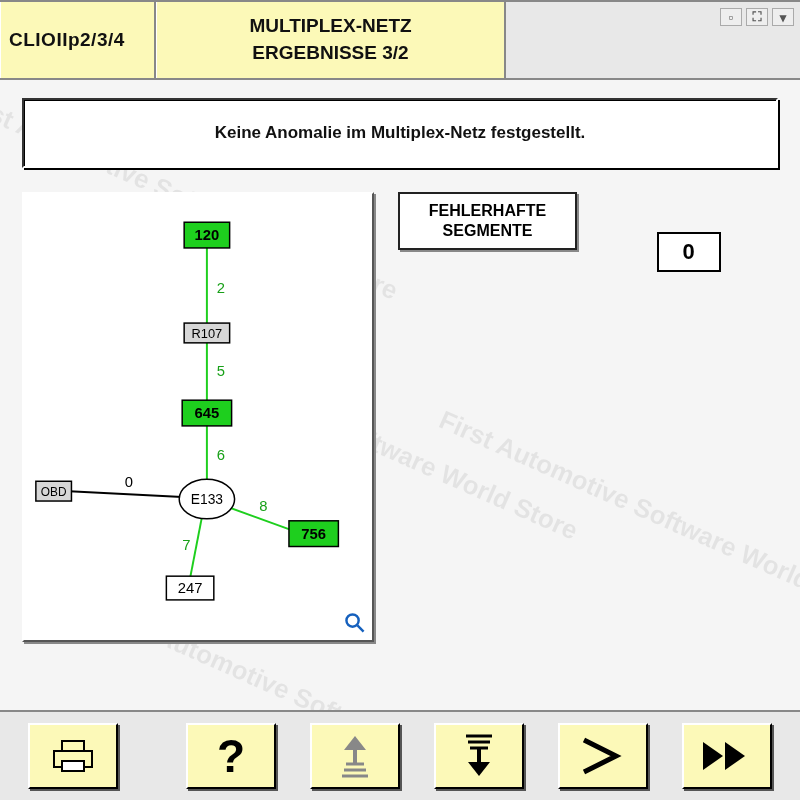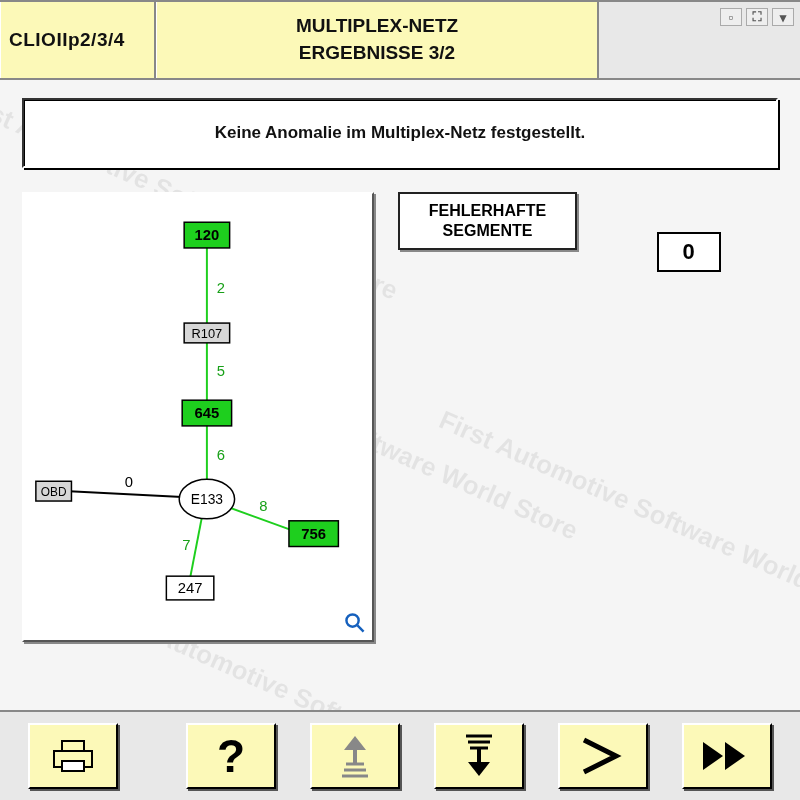--- a/index.html
+++ b/index.html
@@ -25,21 +25,21 @@
     display: flex;
     align-items: center;
     justify-content: center;
     font-weight: bold;
     font-size: 19px;
     color: #111;
     padding: 0 6px;
     text-align: center;
   }
   .top-cell.vehicle { width: 156px; justify-content: flex-start; padding-left: 8px; letter-spacing: 0.5px; white-space: nowrap;}
-  .top-cell.title   { width: 443px; flex-direction: column; line-height: 1.4; }
+  .top-cell.title   { width: 350px; flex-direction: column; line-height: 1.4; }
   .top-cell.gap     { flex: 1; background: #e8e8e8; border: none; position: relative; }
   .win-ctrl {
     position: absolute; top: 6px; right: 6px;
     display: flex; gap: 4px;
   }
   .win-ctrl span {
     width: 22px; height: 18px; border: 1px solid #aaa;
     background: #eee; display:flex; align-items:center; justify-content:center;
     font-size: 13px; color:#555;
   }

